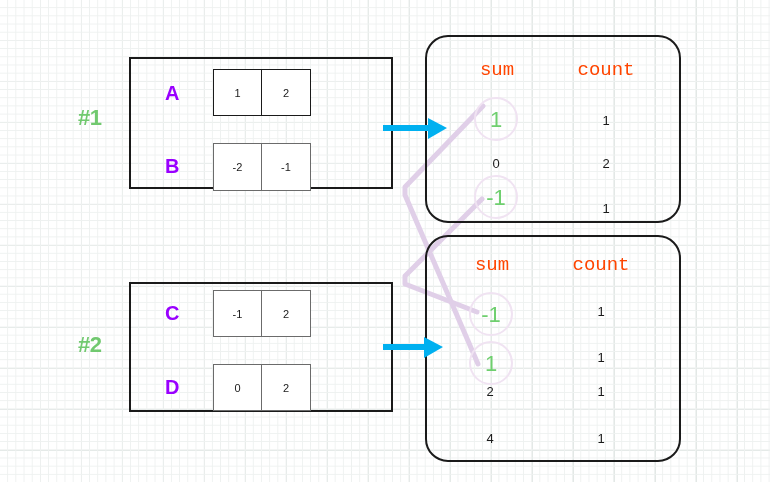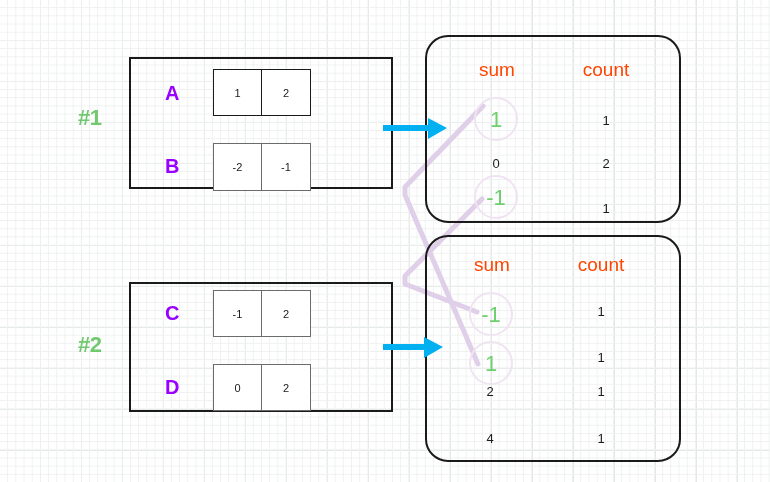--- a/index.html
+++ b/index.html
@@ -72,21 +72,21 @@
   }
   .cell.dark   { border: 1.6px solid #1a1a1a; }
   .cell.gray   { border: 1.6px solid #6b6b6b; }
   .cell.dark.right  { border-left: 1.6px solid #1a1a1a; }
   .cell.gray.right  { border-left: 1.6px solid #6b6b6b; }
 
   .th {
     position: absolute;
     color: #ff4500;
     font-size: 19px;
-    font-family: Liberation Sans, sans-serif;
+    font-family: Liberation Mono, monospace;
     white-space: nowrap;
     transform: translateX(-50%);
     z-index: 5;
   }
 
   .tv {
     position: absolute;
     font-size: 13px;
     color: #1a1a1a;
     font-family: "Liberation Sans", sans-serif;

